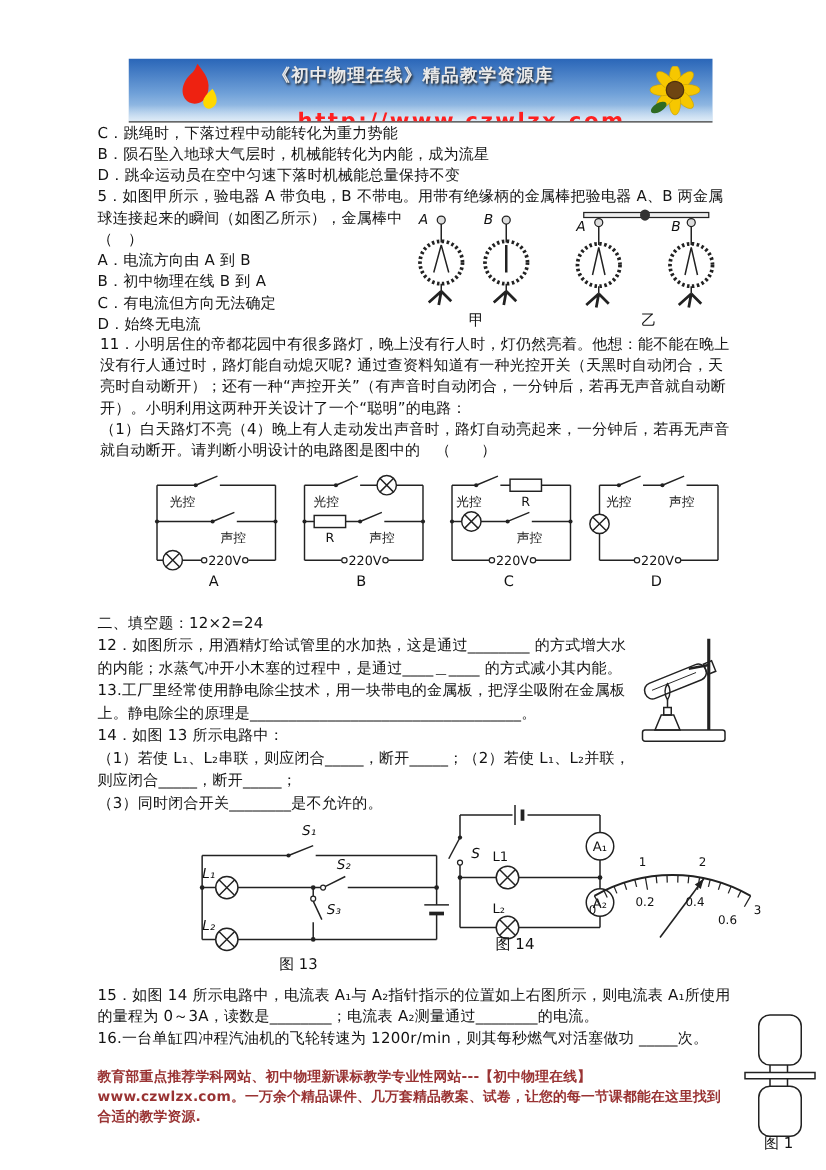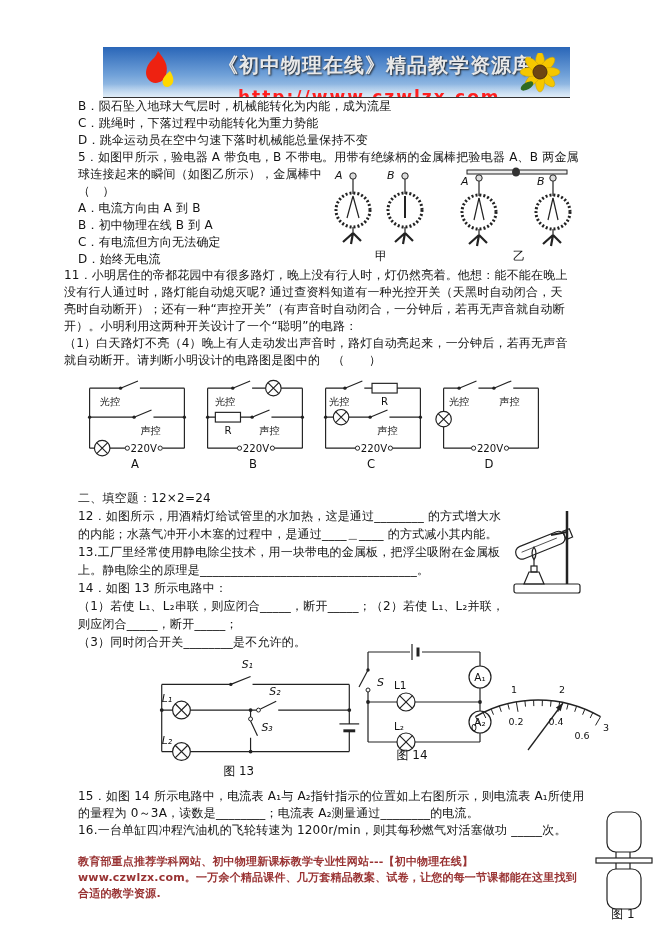--- a/index.html
+++ b/index.html
@@ -7,37 +7,37 @@
         font-family:"DejaVu Sans","Liberation Sans",sans-serif;color:#141414;}
   .abs{position:absolute;}
   p.tl{margin:0;font-size:12px;line-height:17px;letter-spacing:.2px;}
   .sec2 p.tl{line-height:18px;}
   
   .banner{left:103px;top:47px;width:467px;height:50px;
           background:linear-gradient(180deg,#2a66b8 0%,#6fa0d8 55%,#b9d5ee 100%);
           border-bottom:1px solid #333;overflow:hidden;}
   .cloud{position:absolute;left:0;bottom:0;width:467px;height:13px;
          background:linear-gradient(180deg,rgba(255,255,255,0),rgba(255,255,255,.55));}
-  .b-title{position:absolute;left:115px;top:5px;font-size:20px;font-weight:bold;
+  .b-title{position:absolute;left:115px;top:5px;font-size:14px;font-weight:bold;
            color:#e9e9e9;text-shadow:1px 1px 2px #222;letter-spacing:1px;white-space:nowrap;}
   .b-url{position:absolute;left:135px;top:40px;font-size:17px;font-weight:bold;
          color:#ff2020;letter-spacing:2px;white-space:nowrap;}
   
   svg{display:block;}
   .w{fill:none;stroke:#222;stroke-width:1.2;}
   .wk{fill:none;stroke:#222;}
   .d{fill:#222;stroke:none;}
   .t{fill:#fff;stroke:#222;stroke-width:1;}
   .bead{fill:none;stroke:#222;stroke-width:3;stroke-dasharray:2,2;}
   .ball{fill:#ddd;stroke:#222;stroke-width:1;}
   text{font-family:"DejaVu Sans","Liberation Sans",sans-serif;font-size:10.5px;fill:#111;}
   text.cap{font-size:12px;}
   text.it{font-style:italic;font-size:11px;}
   text.sm{font-size:9.5px;}
-  .cktrow{left:78px;top:373px;width:508px;display:flex;justify-content:flex-start;}
+  .cktrow{left:78px;top:373px;width:508px;display:flex;justify-content:flex-end;}
   .footer{left:78px;top:854px;width:508px;font-size:11px;line-height:16px;
           font-weight:bold;color:#993333;letter-spacing:.2px;}
   .floatfig{float:right;width:78px;height:94px;margin:0 0 2px 6px;}
 </style>
 </head>
 <body>
 
 <div class="page">
 
   <div class="abs banner">
@@ -60,22 +60,22 @@
           <ellipse rx="4.5" ry="10" transform="rotate(270) translate(0,-10)"></ellipse>
           <ellipse rx="4.5" ry="10" transform="rotate(315) translate(0,-10)"></ellipse>
         </g>
         <circle r="7" fill="#6e4512" stroke="#4e300c" stroke-width="1"></circle>
         <ellipse cx="-13" cy="14" rx="7" ry="3.5" fill="#2f6b22" transform="rotate(-30 -13 14)"></ellipse>
       </g>
     </svg>
   </div>
 
   <div class="abs" style="left:78px;top:98px;width:508px">
+    <p class="tl">C．跳绳时，下落过程中动能转化为重力势能</p>
     <p class="tl">B．陨石坠入地球大气层时，机械能转化为内能，成为流星</p>
-    <p class="tl">C．跳绳时，下落过程中动能转化为重力势能</p>
     <p class="tl">D．跳伞运动员在空中匀速下落时机械能总量保持不变</p>
     <p class="tl">5．如图甲所示，验电器 A 带负电，B 不带电。用带有绝缘柄的金属棒把验电器 A、B 两金属球连接起来的瞬间（如图乙所示），金属棒中</p>
     <p class="tl">（　）</p>
     <p class="tl">A．电流方向由 A 到 B</p>
     <p class="tl">B．初中物理在线 B 到 A</p>
     <p class="tl">C．有电流但方向无法确定</p>
     <p class="tl">D．始终无电流</p>
   </div>
 
   <svg class="abs" style="left:323px;top:166px" width="262" height="98" viewBox="0 0 262 98">
@@ -109,21 +109,21 @@
     <text x="214" y="19" class="it">B</text>
     <circle class="ball" cx="230" cy="12" r="3.2"></circle>
     <path class="w" d="M230,15.2 V30"></path>
     <circle class="bead" cx="230" cy="46" r="17"></circle>
     <path class="w" d="M230,32 L225,54 M230,32 L235,54"></path>
     <path class="w" d="M230,63 V69"></path>
     <path class="wk" stroke-width="2.2" d="M230,69 L220,78 M230,69 L238,77 M230,69 L228,80"></path>
     <text x="190" y="94" class="cap">乙</text>
   </svg>
 
-  <div class="abs" style="left:64px;top:267px;width:508px">
+  <div class="abs" style="left:80px;top:267px;width:508px">
     <p class="tl">11．小明居住的帝都花园中有很多路灯，晚上没有行人时，灯仍然亮着。他想：能不能在晚上没有行人通过时，路灯能自动熄灭呢? 通过查资料知道有一种光控开关（天黑时自动闭合，天亮时自动断开）；还有一种“声控开关”（有声音时自动闭合，一分钟后，若再无声音就自动断开）。小明利用这两种开关设计了一个“聪明”的电路：</p>
     <p class="tl">（1）白天路灯不亮（4）晚上有人走动发出声音时，路灯自动亮起来，一分钟后，若再无声音就自动断开。请判断小明设计的电路图是图中的　（　　）</p>
   </div>
 
   <div class="abs cktrow">
 
     <svg width="118" height="100" viewBox="0 0 122 100">
       <path class="w" d="M12,14 H44 M64,14 H110 M12,44 H58 M78,44 H110 M12,14 V76 M110,14 V76 M12,76 H17 M33,76 H48.5 M87.5,76 H110"></path>
       <path class="w" d="M44,14 L62,6.5 M58,44 L76,36.5"></path>
       <circle class="d" cx="44" cy="14" r="1.7"></circle>

